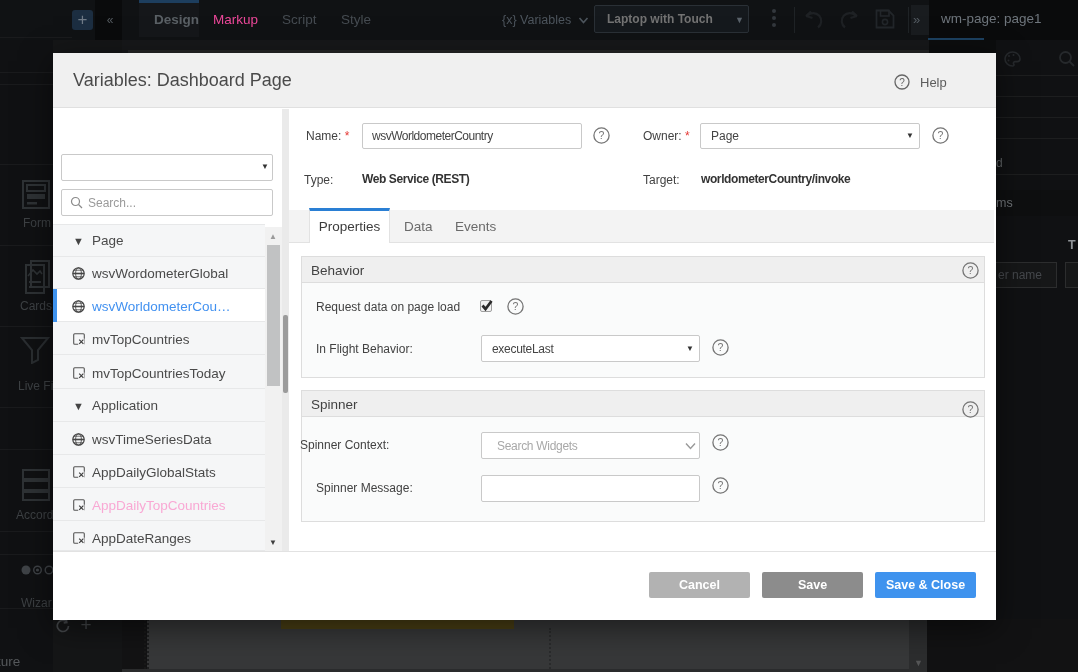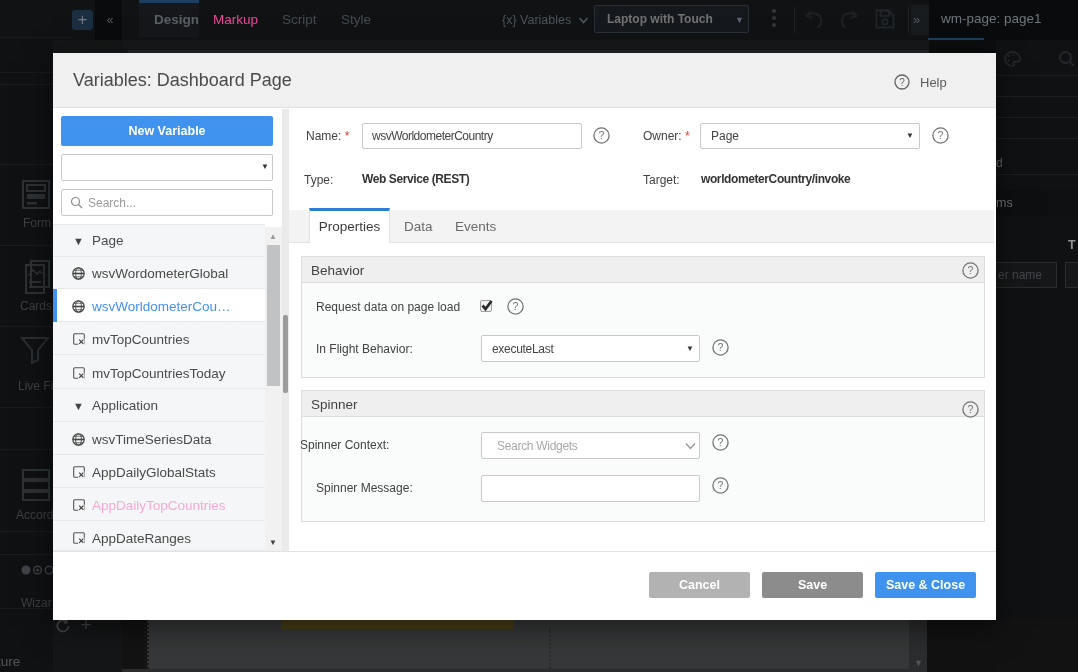--- a/index.html
+++ b/index.html
@@ -167,21 +167,20 @@
   <div class="abs" style="left:53px;top:53px;width:943px;height:567px;background:#ffffff;box-shadow:0 8px 30px rgba(0,0,0,0.5);"></div>
 
   <div class="abs" style="left:53px;top:53px;width:943px;height:55px;background:#f0f0f0;border-bottom:1px solid #e0e0e0;"></div>
   <div class="abs" style="left:73px;top:68px;width:400px;height:24px;color:#4a4a4a;font-size:18px;line-height:24px;">Variables: Dashboard Page</div>
   <svg class="abs" style="left:894px;top:74px;" width="16" height="16" viewBox="0 0 16 16">
     <circle cx="8" cy="8" r="7" stroke="#666" stroke-width="1.3" fill="none"></circle>
     <text x="8" y="11.5" font-size="10" fill="#666" text-anchor="middle" font-family="Liberation Sans">?</text>
   </svg>
   <div class="abs" style="left:920px;top:75px;width:34px;height:16px;color:#5c5c5c;font-size:13px;line-height:16px;">Help</div>
 
-  <div class="abs" style="left:61px;top:116px;width:212px;height:30px;background:#3f93ee;border-radius:2px;color:#fff;font-size:12.5px;font-weight:bold;text-align:center;line-height:30px;">New Variable</div>
 
   <div class="abs" style="left:61px;top:154px;width:212px;height:27px;background:#fff;border:1px solid #c9c9c9;border-radius:2px;"></div>
   <div class="abs" style="left:74px;top:160px;width:60px;height:15px;color:#333;font-size:13px;line-height:15px;margin-top:38px;">All</div>
   <div class="abs" style="left:261px;top:162px;width:10px;height:10px;color:#333;font-size:8px;">▼</div>
 
   <div class="abs" style="left:61px;top:189px;width:212px;height:27px;background:#fff;border:1px solid #c9c9c9;border-radius:2px;"></div>
   <svg class="abs" style="left:70px;top:196px;" width="13" height="13" viewBox="0 0 13 13">
     <circle cx="5.5" cy="5.5" r="4" stroke="#8a8a8a" stroke-width="1.2" fill="none"></circle>
     <path d="M8.5 8.5 L12 12" stroke="#8a8a8a" stroke-width="1.2"></path>
   </svg>

